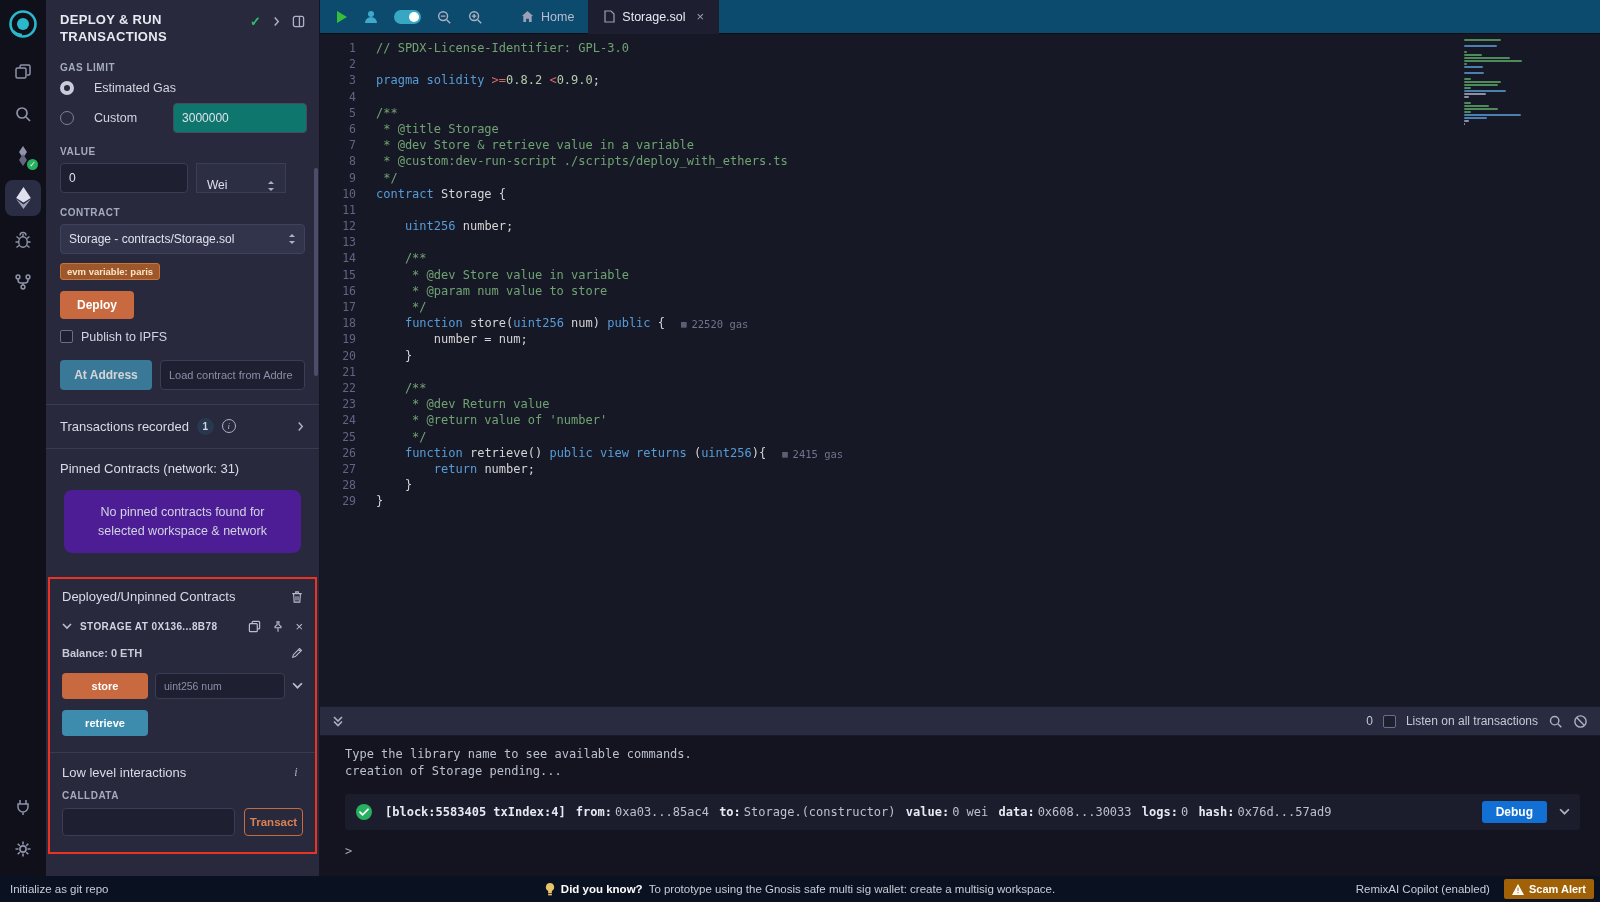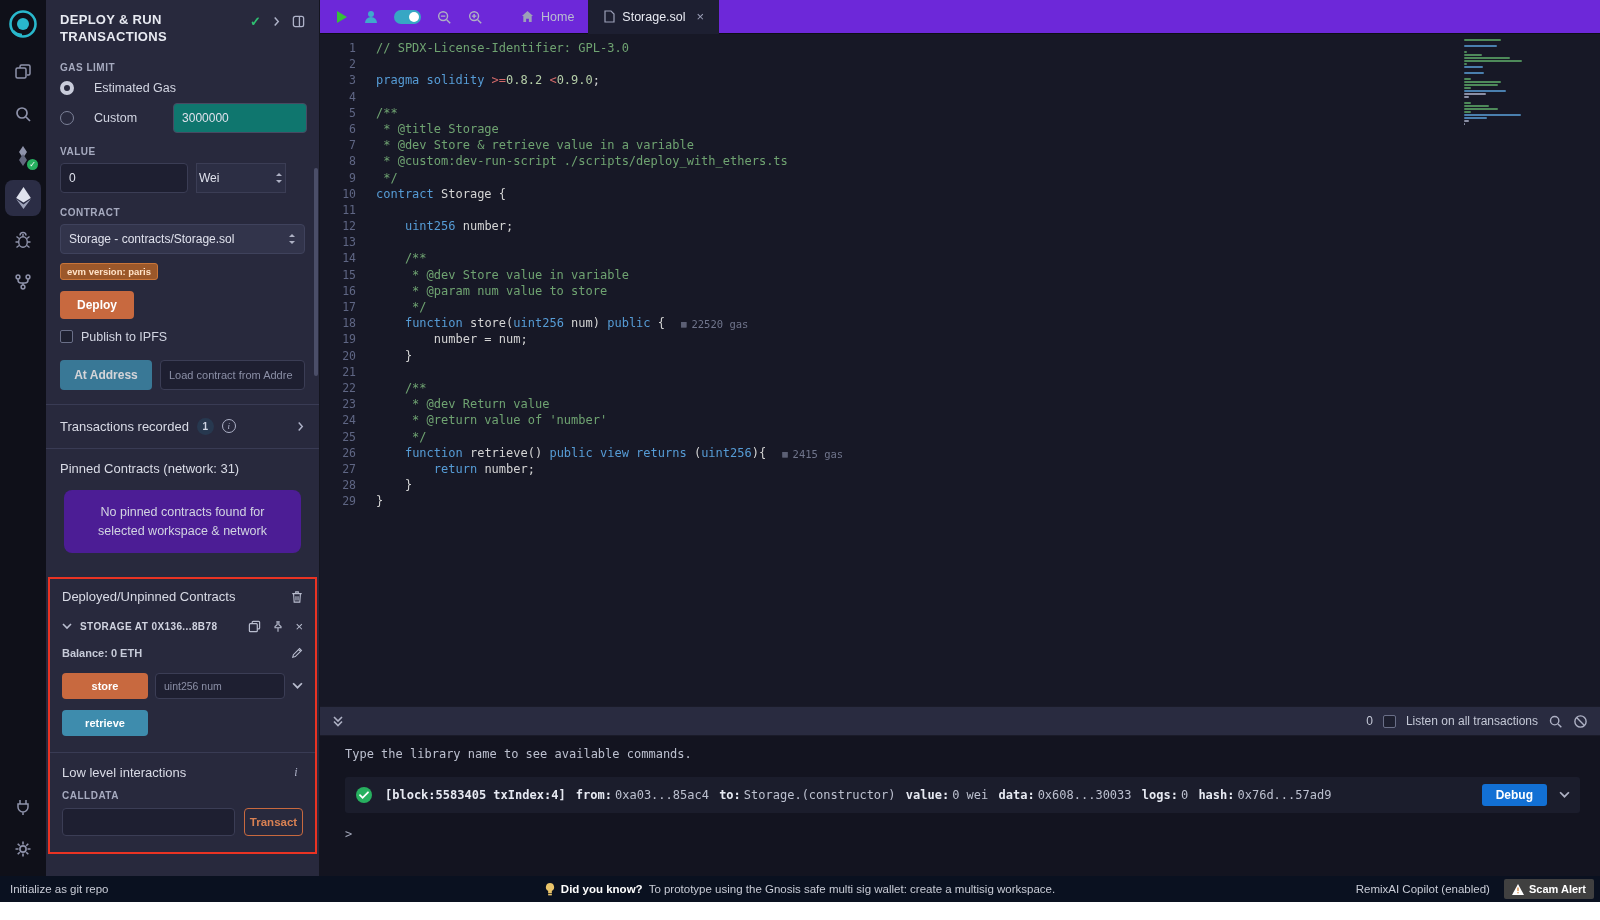--- a/index.html
+++ b/index.html
@@ -31,21 +31,21 @@
   .lbl{font-size:10px;font-weight:bold;letter-spacing:.5px;color:#a6aabf;margin-top:10px}
   .radio-row{display:flex;align-items:center;gap:20px;margin-top:8px;color:#d2d5e2;font-size:12.5px}
   .radio{width:14px;height:14px;border-radius:50%;border:1px solid #7d8299;background:transparent;flex:none}
   .radio.sel{border:4px solid #c9ccdb;background:#28293d}
   .inp{background:#1e1f31;border:1px solid #3b3d55;border-radius:4px;color:#dfe1ec;
        font-size:12px;padding:0 8px;height:30px;font-family:"Liberation Sans",sans-serif}
   .inp::placeholder{color:#8b8fa6}
   .inp-light{background:#0f766e;border:1px solid #474a62}
   .value-row{display:flex;gap:8px;margin-top:6px}
   .unitbox{width:90px;height:30px;background:#2c2e44;border:1px solid #3b3d55;border-radius:0;
-       display:flex;align-items:center;justify-content:space-between;padding:0 2px;color:#dfe1ec;cursor:pointer}
+       display:flex;align-items:flex-end;justify-content:space-between;padding:0 10px;color:#dfe1ec;cursor:pointer}
   .selectbox{margin-top:6px;height:30px;background:#32344b;border:1px solid #3f425c;border-radius:4px;
        display:flex;align-items:center;justify-content:space-between;padding:0 8px;color:#dfe1ec;cursor:pointer;font-size:12px}
   .evm-badge{display:inline-block;margin-top:9px;background:#9c582a;border:1px solid #c97539;color:#ffe3c8;
        font-size:9.5px;font-weight:bold;border-radius:3px;padding:2px 6px}
   .btn{border:none;border-radius:4px;font-size:12px;font-weight:bold;cursor:pointer;
        font-family:"Liberation Sans",sans-serif}
   .btn-orange{background:#c8693f;color:#fff}
   .btn-teal{background:#3e8cad;color:#fff}
   .deploy{display:block;margin-top:11px;width:74px;height:28px}
   .chk-row{display:flex;align-items:center;gap:8px;margin-top:11px;color:#d2d5e2;font-size:12.5px}
@@ -78,21 +78,21 @@
   .lowlevel-row{display:flex;align-items:center;margin-top:12px}
   .lowlevel{font-size:13px;color:#d9dbe6}
   .call-row{display:flex;gap:9px;margin-top:7px}
   .call-inp{flex:1;height:28px}
   .transact{width:72px;height:28px;background:transparent;border:1px solid #c8693f;color:#d98153;font-size:11.5px}
   .scroll-thumb{position:absolute;right:1px;top:168px;width:4px;height:208px;background:#4b4e68;border-radius:2px}
   .x-ic{font-size:13px;line-height:1;color:#b9bdcf;cursor:pointer}
 
   
   .main{position:absolute;left:320px;top:0;right:0;height:876px}
-  .tabbar{position:absolute;left:0;right:0;top:0;height:34px;background:#6d28d9;display:flex;align-items:center;
+  .tabbar{position:absolute;left:0;right:0;top:0;height:34px;background:#0c4a6e;display:flex;align-items:center;
        border-bottom:1px solid #0d0e16}
   .tb-icons{display:flex;align-items:center;gap:15px;padding:0 16px;color:#aeb1c2}
   .toggle{width:27px;height:14px;border-radius:8px;background:#37a7c4;position:relative;cursor:pointer}
   .toggle::after{content:"";position:absolute;right:2px;top:2px;width:10px;height:10px;border-radius:50%;background:#fff}
   .tab{height:34px;display:flex;align-items:center;gap:7px;padding:0 14px;font-size:12.5px;color:#b9bdcf;
        border-right:1px solid #1d1e2e;cursor:pointer}
   .tab.active{background:#1d1f31;color:#e8eaf2;border-left:1px solid #1d1e2e}
   .tab .close{margin-left:4px;color:#9ca0b8;font-size:13px}
   .editor{position:absolute;left:0;right:0;top:34px;bottom:170px;background:#171826;overflow:hidden}
   .code-area{padding-top:6px;font-family:"DejaVu Sans Mono",monospace;font-size:12px}
@@ -124,21 +124,21 @@
   .prompt{margin-top:14px;color:#9fa4b6}
 
   
   .statusbar{position:absolute;left:0;top:876px;width:1600px;height:26px;background:#0a1120;
        display:flex;align-items:center;font-size:11.5px;color:#c9ccd6;z-index:9}
   .sb-left{padding-left:10px;cursor:pointer}
   .sb-center{position:absolute;left:0;right:0;text-align:center;display:flex;justify-content:center;
        align-items:center;gap:6px;pointer-events:none}
   .sb-center .b{font-weight:bold;color:#fff}
   .sb-right{margin-left:auto;display:flex;align-items:center;gap:14px;padding-right:6px;z-index:2}
-  .scam{background:#404040;color:#fff;font-weight:bold;font-size:11px;border-radius:2px;height:20px;
+  .scam{background:#a16207;color:#fff;font-weight:bold;font-size:11px;border-radius:2px;height:20px;
        display:flex;align-items:center;gap:5px;padding:0 8px;cursor:pointer}
   svg{display:block}
 </style>
 </head>
 <body>
 
 <div class="app">
 
   <aside class="rail">
     <div class="rail-logo">
@@ -247,21 +247,21 @@
       </div>
 
       <div class="lbl" style="margin-top:14px">CONTRACT</div>
       <div class="selectbox">
         <span>Storage - contracts/Storage.sol</span>
         <svg width="8" height="12" viewBox="0 0 8 12" fill="#aeb1c4">
             <path d="M4 1l3 3H1z"></path>
             <path d="M4 11L1 8h6z"></path>
           </svg>
       </div>
-      <span class="evm-badge">evm version: paris</span>
+      <span class="evm-badge">evm variable: paris</span>
 
       <button class="btn btn-orange deploy">Deploy</button>
 
       <div class="chk-row">
         <span class="chk"></span>
         <span>Publish to IPFS</span>
       </div>
 
       <div class="ataddr-row">
         <button class="btn btn-teal ataddr-btn">At Address</button>
@@ -488,20 +488,21 @@
           <svg width="15" height="15" viewBox="0 0 16 16" fill="none" stroke="#aeb1c4" stroke-width="1.5">
               <circle cx="8" cy="8" r="6"></circle>
               <path d="M3.8 3.8l8.4 8.4"></path>
             </svg>
         </span>
       </div>
     </div>
 
     <div class="terminal">
       <div class="term-line">Type the library name to see available commands.</div>
+      <div class="term-line">creation of Storage pending...</div>
       <div class="tx-row">
         <span>
           <svg width="18" height="18" viewBox="0 0 18 18">
               <circle cx="9" cy="9" r="8" fill="#27b05f"></circle>
               <path d="M5 9.2l2.6 2.6L13 6.3" stroke="#fff" stroke-width="1.8" fill="none" stroke-linecap="round"></path>
             </svg>
         </span>
         <div class="tx-text">
           <span class="b">[block:5583405 txIndex:4]</span>
           <span class="b">from:</span><span>0xa03...85ac4</span>

